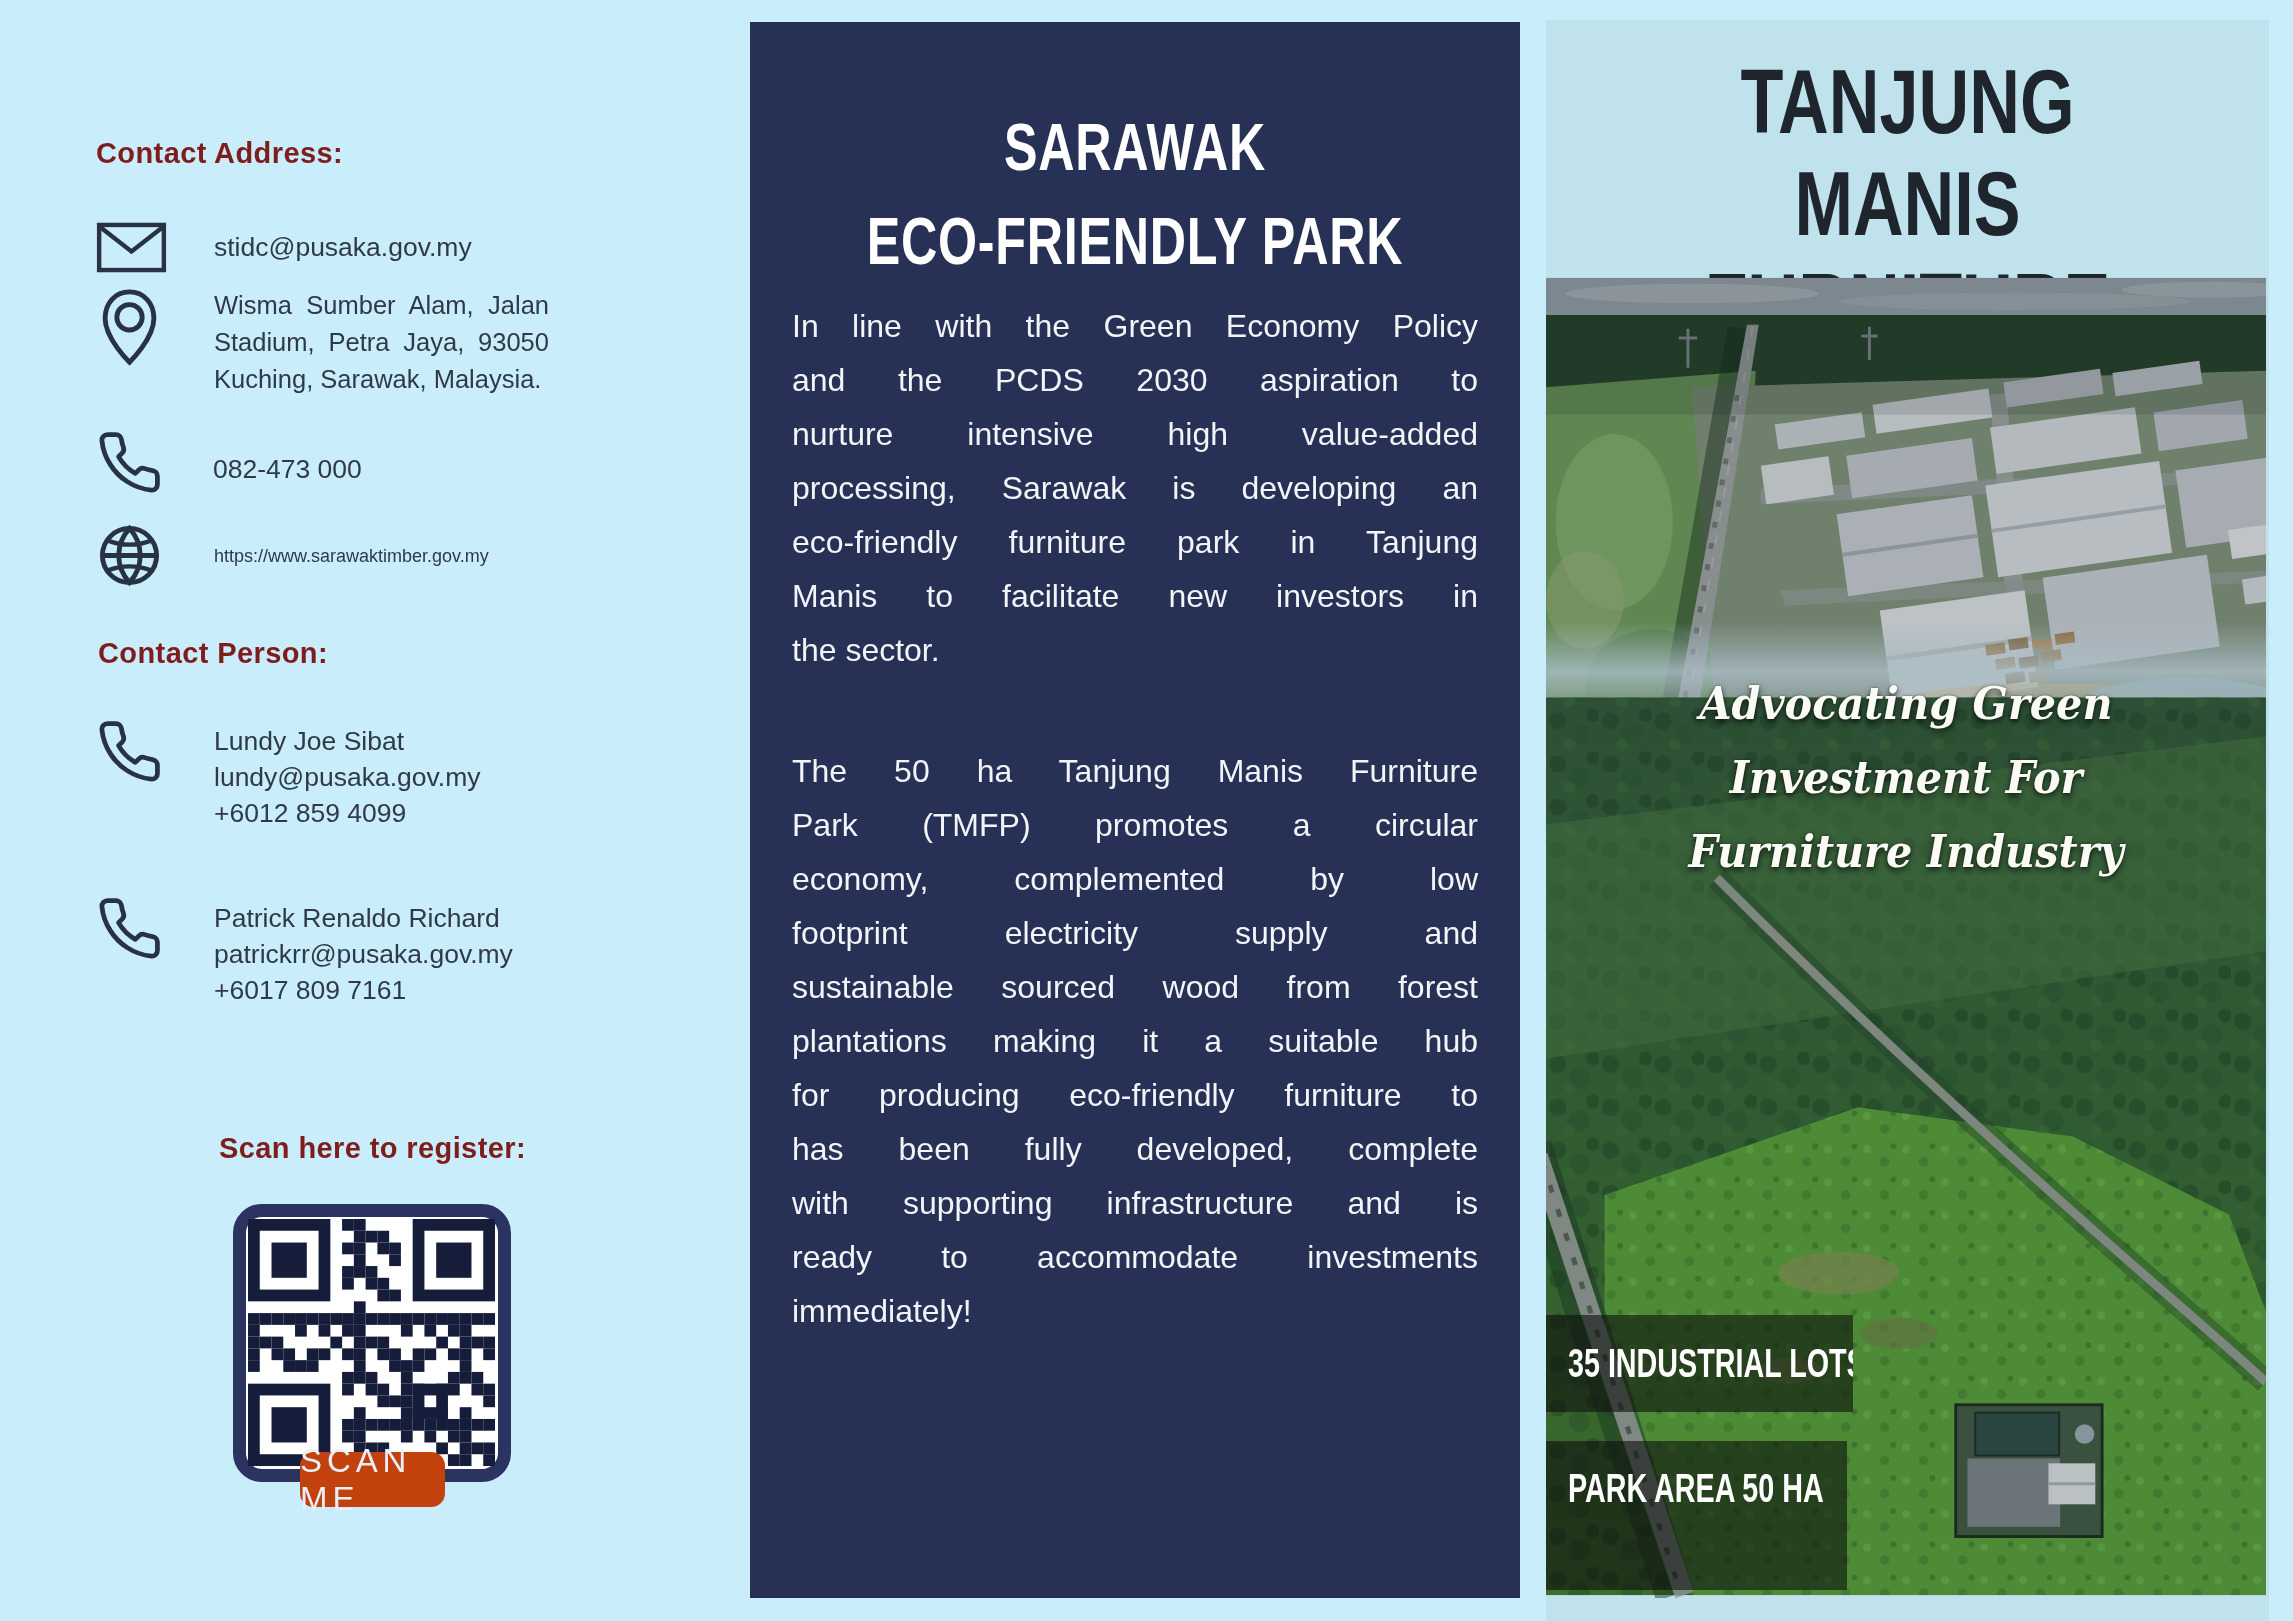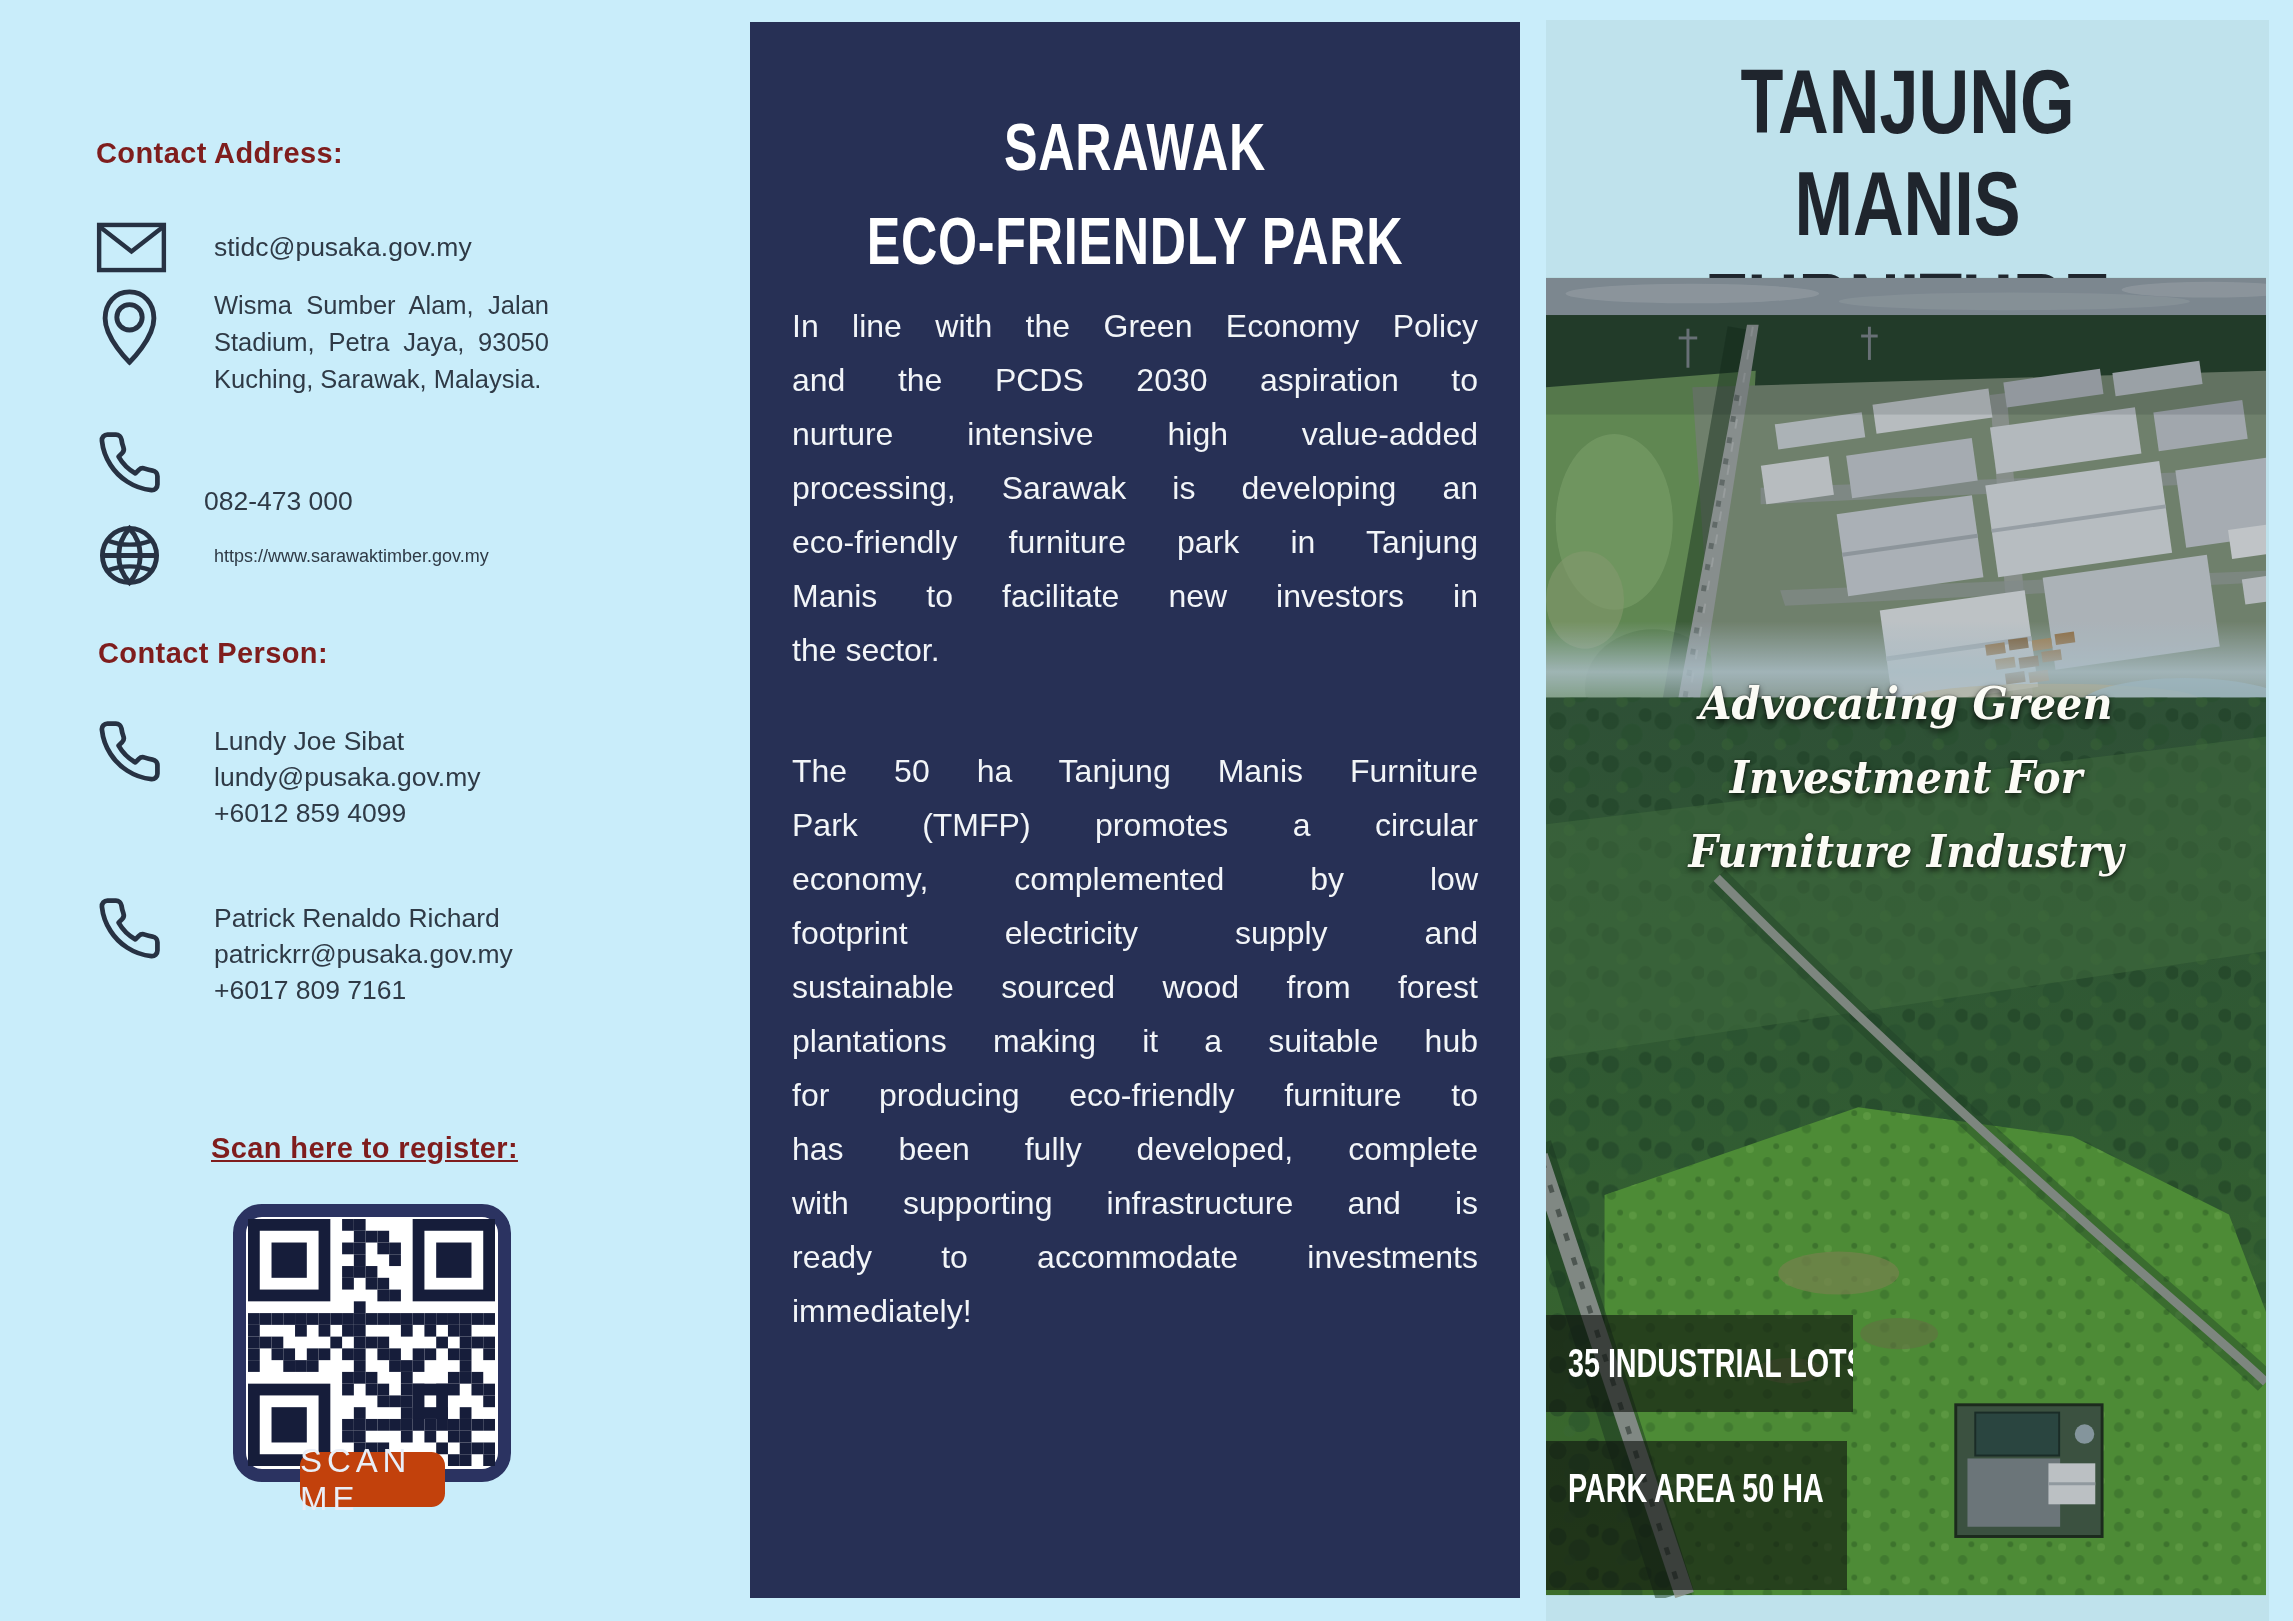--- a/index.html
+++ b/index.html
@@ -61,21 +61,21 @@
     </svg>
     <div class="abs addr" style="left:214px;top:287px;">
       <div class="jl">Wisma Sumber Alam, Jalan</div>
       <div class="jl">Stadium, Petra Jaya, 93050</div>
       <div class="ll">Kuching, Sarawak, Malaysia.</div>
     </div>
 
     <svg class="abs icon" style="left:96px;top:429px;" width="67" height="67" viewBox="0 0 24 24">
       <path d="M22 16.92v3a2 2 0 0 1-2.18 2 19.79 19.79 0 0 1-8.63-3.07 19.5 19.5 0 0 1-6-6 19.79 19.79 0 0 1-3.07-8.67A2 2 0 0 1 4.11 2h3a2 2 0 0 1 2 1.72 12.84 12.84 0 0 0 .7 2.81 2 2 0 0 1-.45 2.11L8.09 9.91a16 16 0 0 0 6 6l1.27-1.27a2 2 0 0 1 2.11-.45 12.84 12.84 0 0 0 2.81.7A2 2 0 0 1 22 16.92z" fill="none" stroke="currentColor" stroke-width="1.7" stroke-linecap="round" stroke-linejoin="round"></path>
     </svg>
-    <div class="abs t-left" style="left:204px;top:454px;width:412px;margin-top:32px;">082-473 000</div>
+    <div class="abs t-left" style="left:213px;top:454px;width:412px;">082-473 000</div>
 
     <svg class="abs icon" style="left:97px;top:523px;" width="65" height="65" viewBox="0 0 24 24">
       <circle cx="12" cy="12" r="10" fill="none" stroke="currentColor" stroke-width="1.8"></circle>
       <line x1="2" y1="12" x2="22" y2="12" stroke="currentColor" stroke-width="1.8"></line>
       <path d="M12 2 a15.3 15.3 0 0 1 4 10 15.3 15.3 0 0 1-4 10 15.3 15.3 0 0 1-4-10 15.3 15.3 0 0 1 4-10z" fill="none" stroke="currentColor" stroke-width="1.8"></path>
       <path d="M4 6.5 Q12 9.5 20 6.5 M4 17.5 Q12 14.5 20 17.5" fill="none" stroke="currentColor" stroke-width="1.6"></path>
     </svg>
     <div class="abs t-left" style="left:214px;top:546px;width:470px;font-size:18px;">https://www.sarawaktimber.gov.my</div>
 
     <div class="abs h-left" style="left:98px;top:637px;width:412px;">Contact Person:</div>
@@ -91,21 +91,21 @@
 
     <svg class="abs icon" style="left:96px;top:895px;" width="67" height="67" viewBox="0 0 24 24">
       <path d="M22 16.92v3a2 2 0 0 1-2.18 2 19.79 19.79 0 0 1-8.63-3.07 19.5 19.5 0 0 1-6-6 19.79 19.79 0 0 1-3.07-8.67A2 2 0 0 1 4.11 2h3a2 2 0 0 1 2 1.72 12.84 12.84 0 0 0 .7 2.81 2 2 0 0 1-.45 2.11L8.09 9.91a16 16 0 0 0 6 6l1.27-1.27a2 2 0 0 1 2.11-.45 12.84 12.84 0 0 0 2.81.7A2 2 0 0 1 22 16.92z" fill="none" stroke="currentColor" stroke-width="1.7" stroke-linecap="round" stroke-linejoin="round"></path>
     </svg>
     <div class="abs cblock" style="left:214px;top:900px;width:421px;">
       <div>Patrick Renaldo Richard</div>
       <div>patrickrr@pusaka.gov.my</div>
       <div>+6017 809 7161</div>
     </div>
 
-    <div class="abs h-left" style="left:211px;top:1132px;width:323px;text-decoration:underline;">Scan here to register:</div>
+    <div class="abs h-left" style="left:211px;top:1132px;width:323px;text-align:center;">Scan here to register:</div>
 
     <div class="abs qr-frame" style="left:233px;top:1204px;">
       <svg id="qr-svg" width="247" height="247" viewBox="0 0 252 252" style="margin:2px;">
           <rect x="96" y="0" width="12" height="12" fill="#161d3a"></rect>
           <rect x="108" y="0" width="12" height="12" fill="#161d3a"></rect>
           <rect x="108" y="12" width="12" height="12" fill="#161d3a"></rect>
           <rect x="120" y="12" width="12" height="12" fill="#161d3a"></rect>
           <rect x="132" y="12" width="12" height="12" fill="#161d3a"></rect>
           <rect x="96" y="24" width="12" height="12" fill="#161d3a"></rect>
           <rect x="108" y="24" width="12" height="12" fill="#161d3a"></rect>

